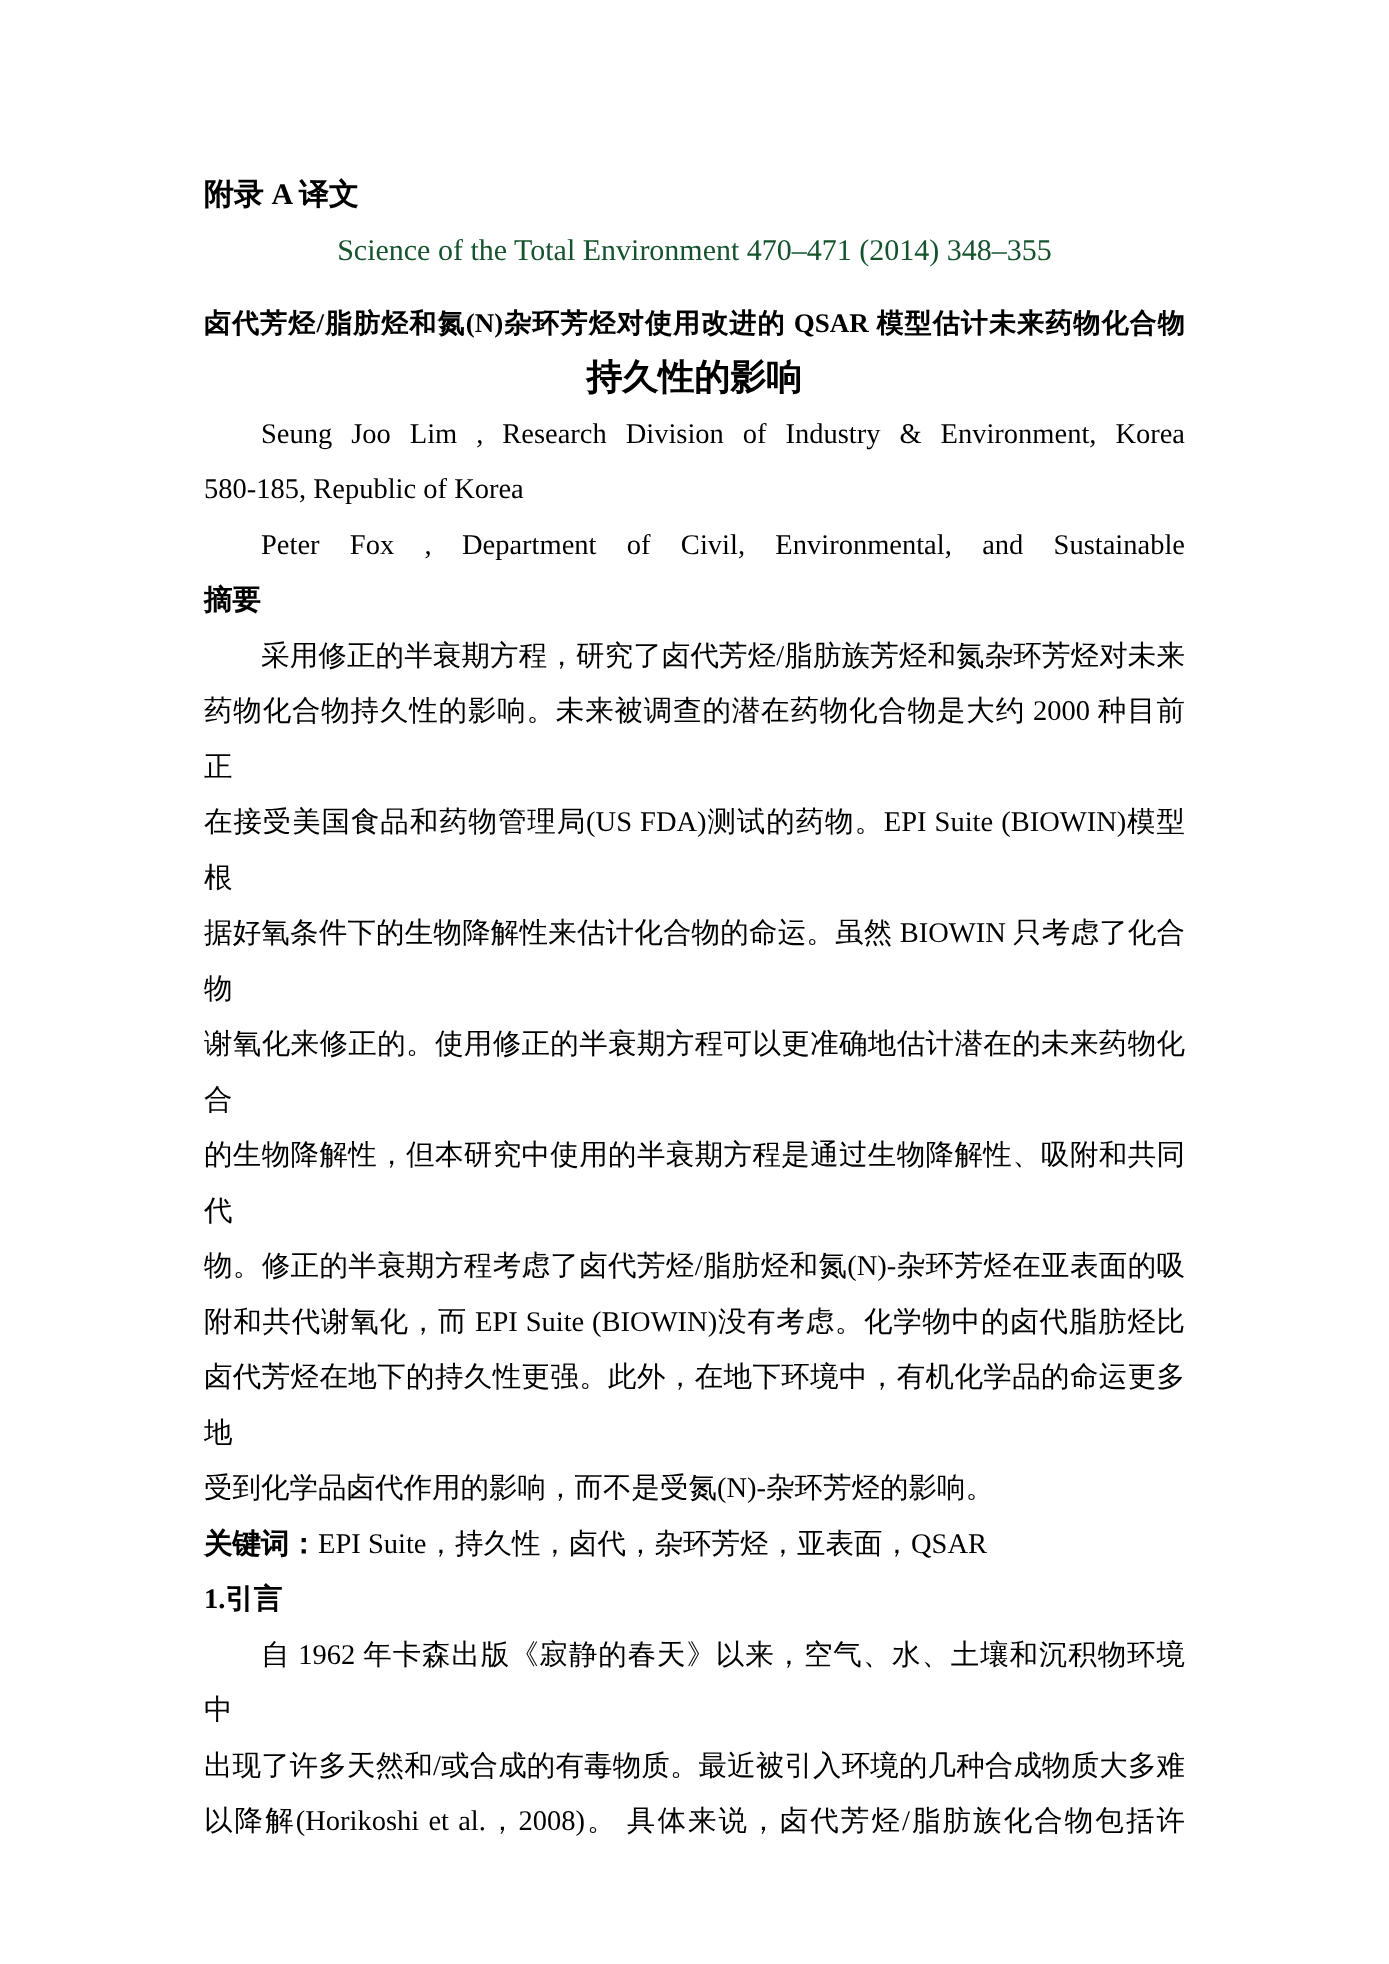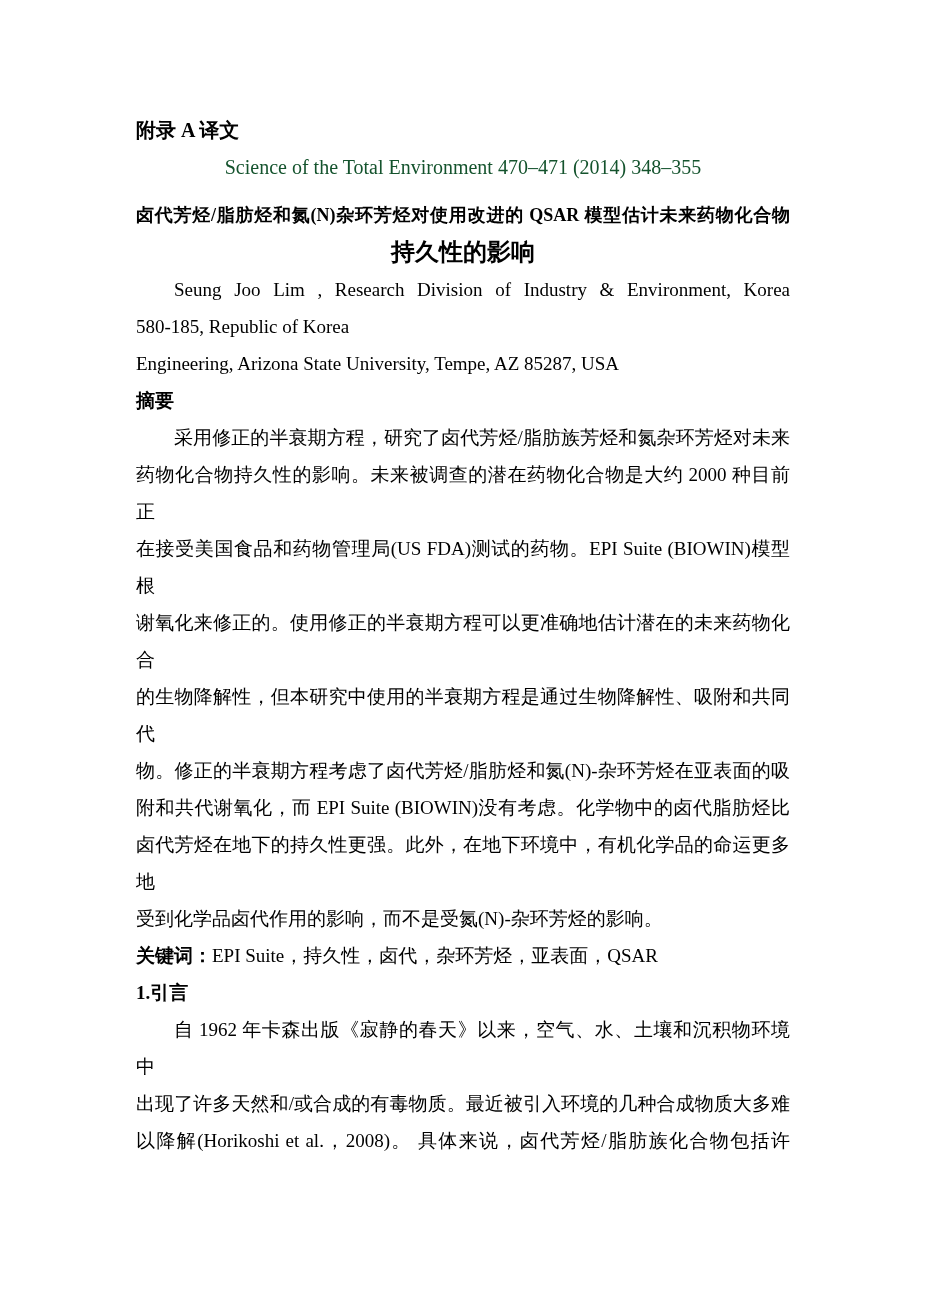--- a/index.html
+++ b/index.html
@@ -83,29 +83,30 @@
     <div class="title-line1">卤代芳烃/脂肪烃和氮(N)杂环芳烃对使用改进的 QSAR 模型估计未来药物化合物</div>
     <div class="title-line2">持久性的影响</div>
   </div>
 
   <div class="para">
       <div class="tline first">Seung Joo Lim , Research Division of Industry &amp; Environment, Korea</div>
       <div class="tline lastline">580-185, Republic of Korea</div>
     </div>
 
   <div class="para">
-      <div class="tline lastline">Engineering, Arizona State University, Tempe, AZ 85287, USA</div>
+      <div class="tline first">Peter Fox , Department of Civil, Environmental, and Sustainable</div>
     </div>
 
   <div class="section-heading">摘要</div>
 
   <div class="para">
       <div class="tline first">采用修正的半衰期方程，研究了卤代芳烃/脂肪族芳烃和氮杂环芳烃对未来</div>
       <div class="tline">药物化合物持久性的影响。未来被调查的潜在药物化合物是大约 2000 种目前正</div>
       <div class="tline">在接受美国食品和药物管理局(US FDA)测试的药物。EPI Suite (BIOWIN)模型根</div>
+      <div class="tline">据好氧条件下的生物降解性来估计化合物的命运。虽然 BIOWIN 只考虑了化合物</div>
       <div class="tline">谢氧化来修正的。使用修正的半衰期方程可以更准确地估计潜在的未来药物化合</div>
       <div class="tline">的生物降解性，但本研究中使用的半衰期方程是通过生物降解性、吸附和共同代</div>
       <div class="tline">物。修正的半衰期方程考虑了卤代芳烃/脂肪烃和氮(N)-杂环芳烃在亚表面的吸</div>
       <div class="tline">附和共代谢氧化，而 EPI Suite (BIOWIN)没有考虑。化学物中的卤代脂肪烃比</div>
       <div class="tline">卤代芳烃在地下的持久性更强。此外，在地下环境中，有机化学品的命运更多地</div>
       <div class="tline lastline">受到化学品卤代作用的影响，而不是受氮(N)-杂环芳烃的影响。</div>
     </div>
 
   <div class="keywords-line">
     <span class="kw-label">关键词：</span><span>EPI Suite，持久性，卤代，杂环芳烃，亚表面，QSAR</span>

